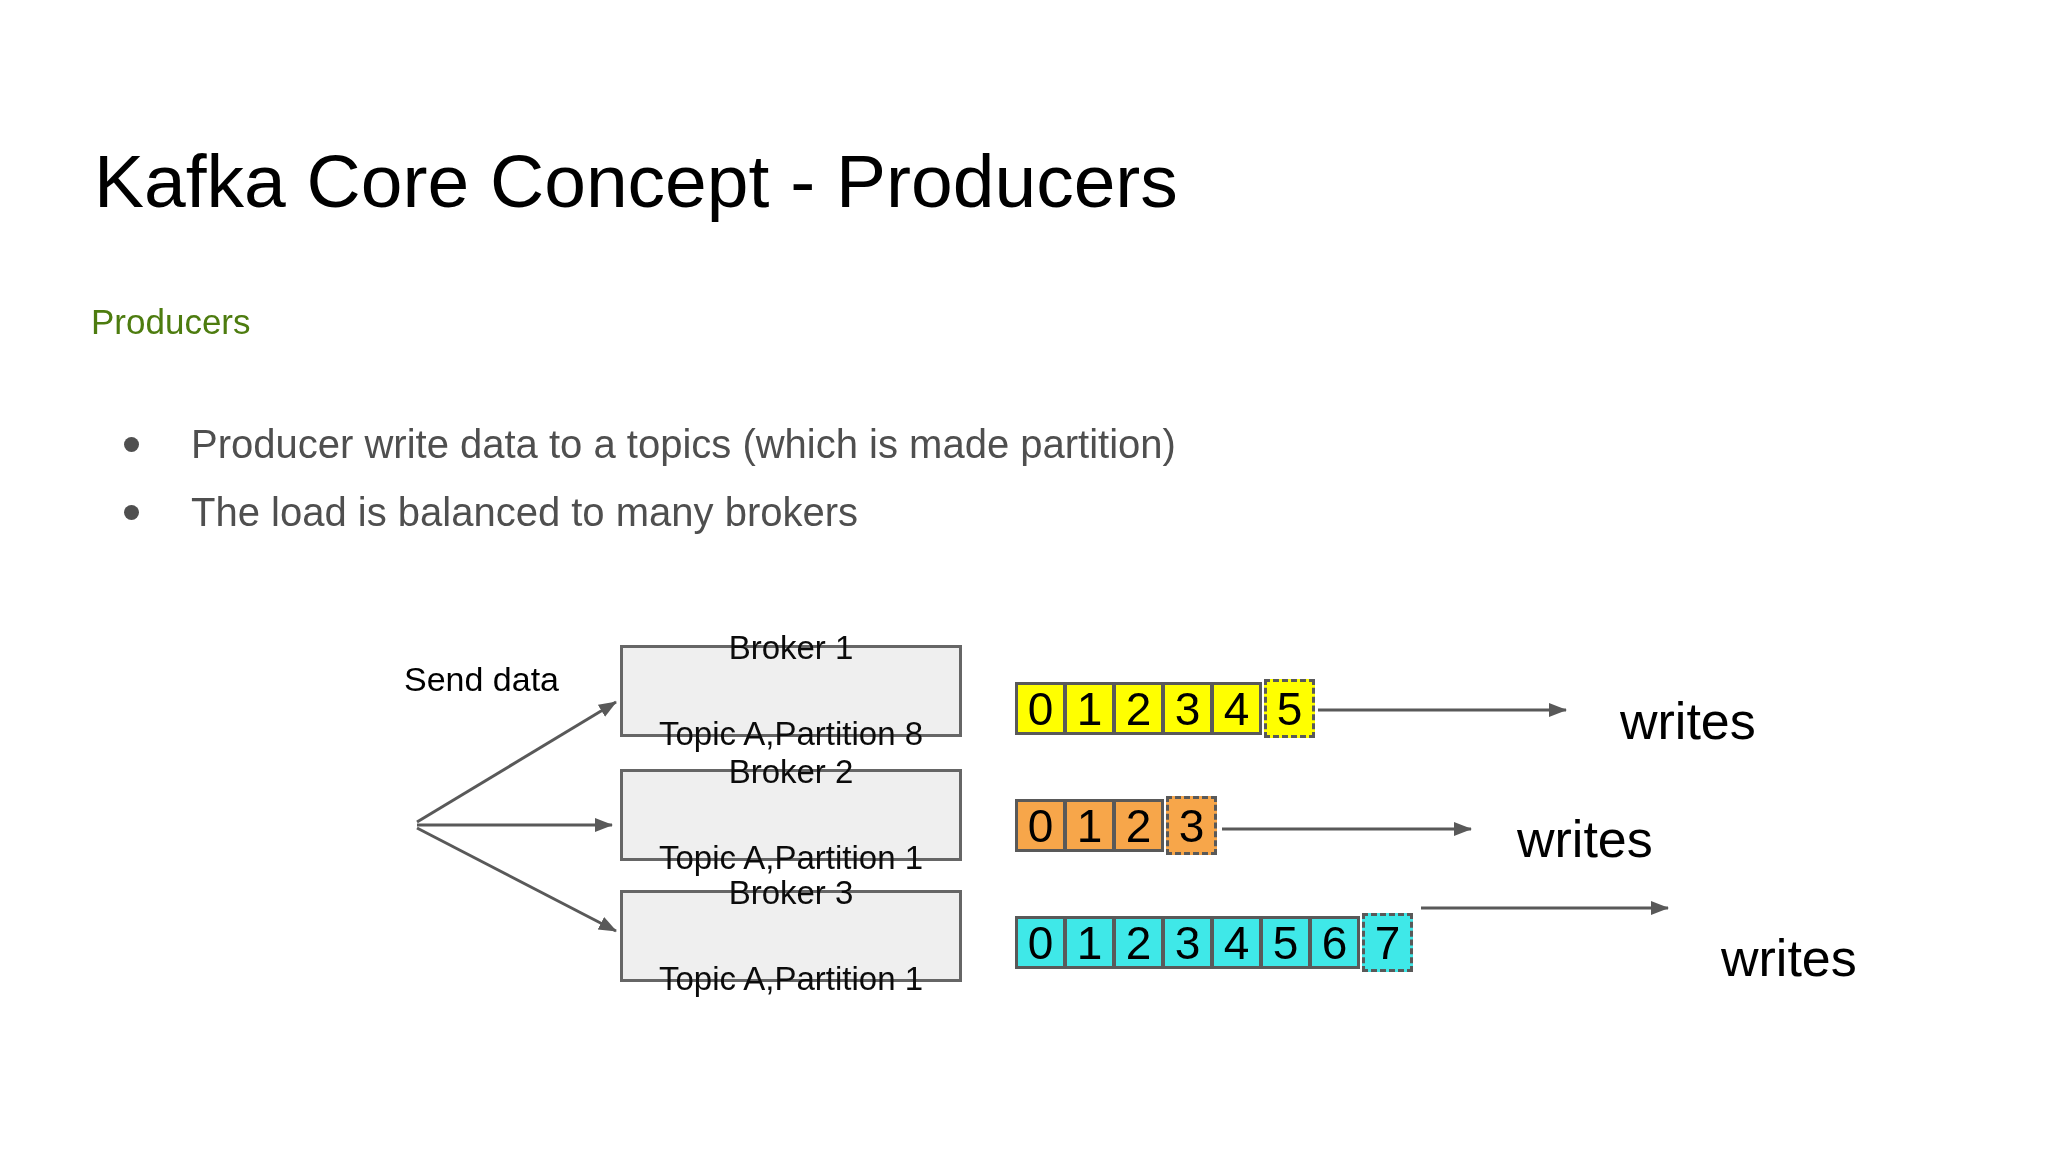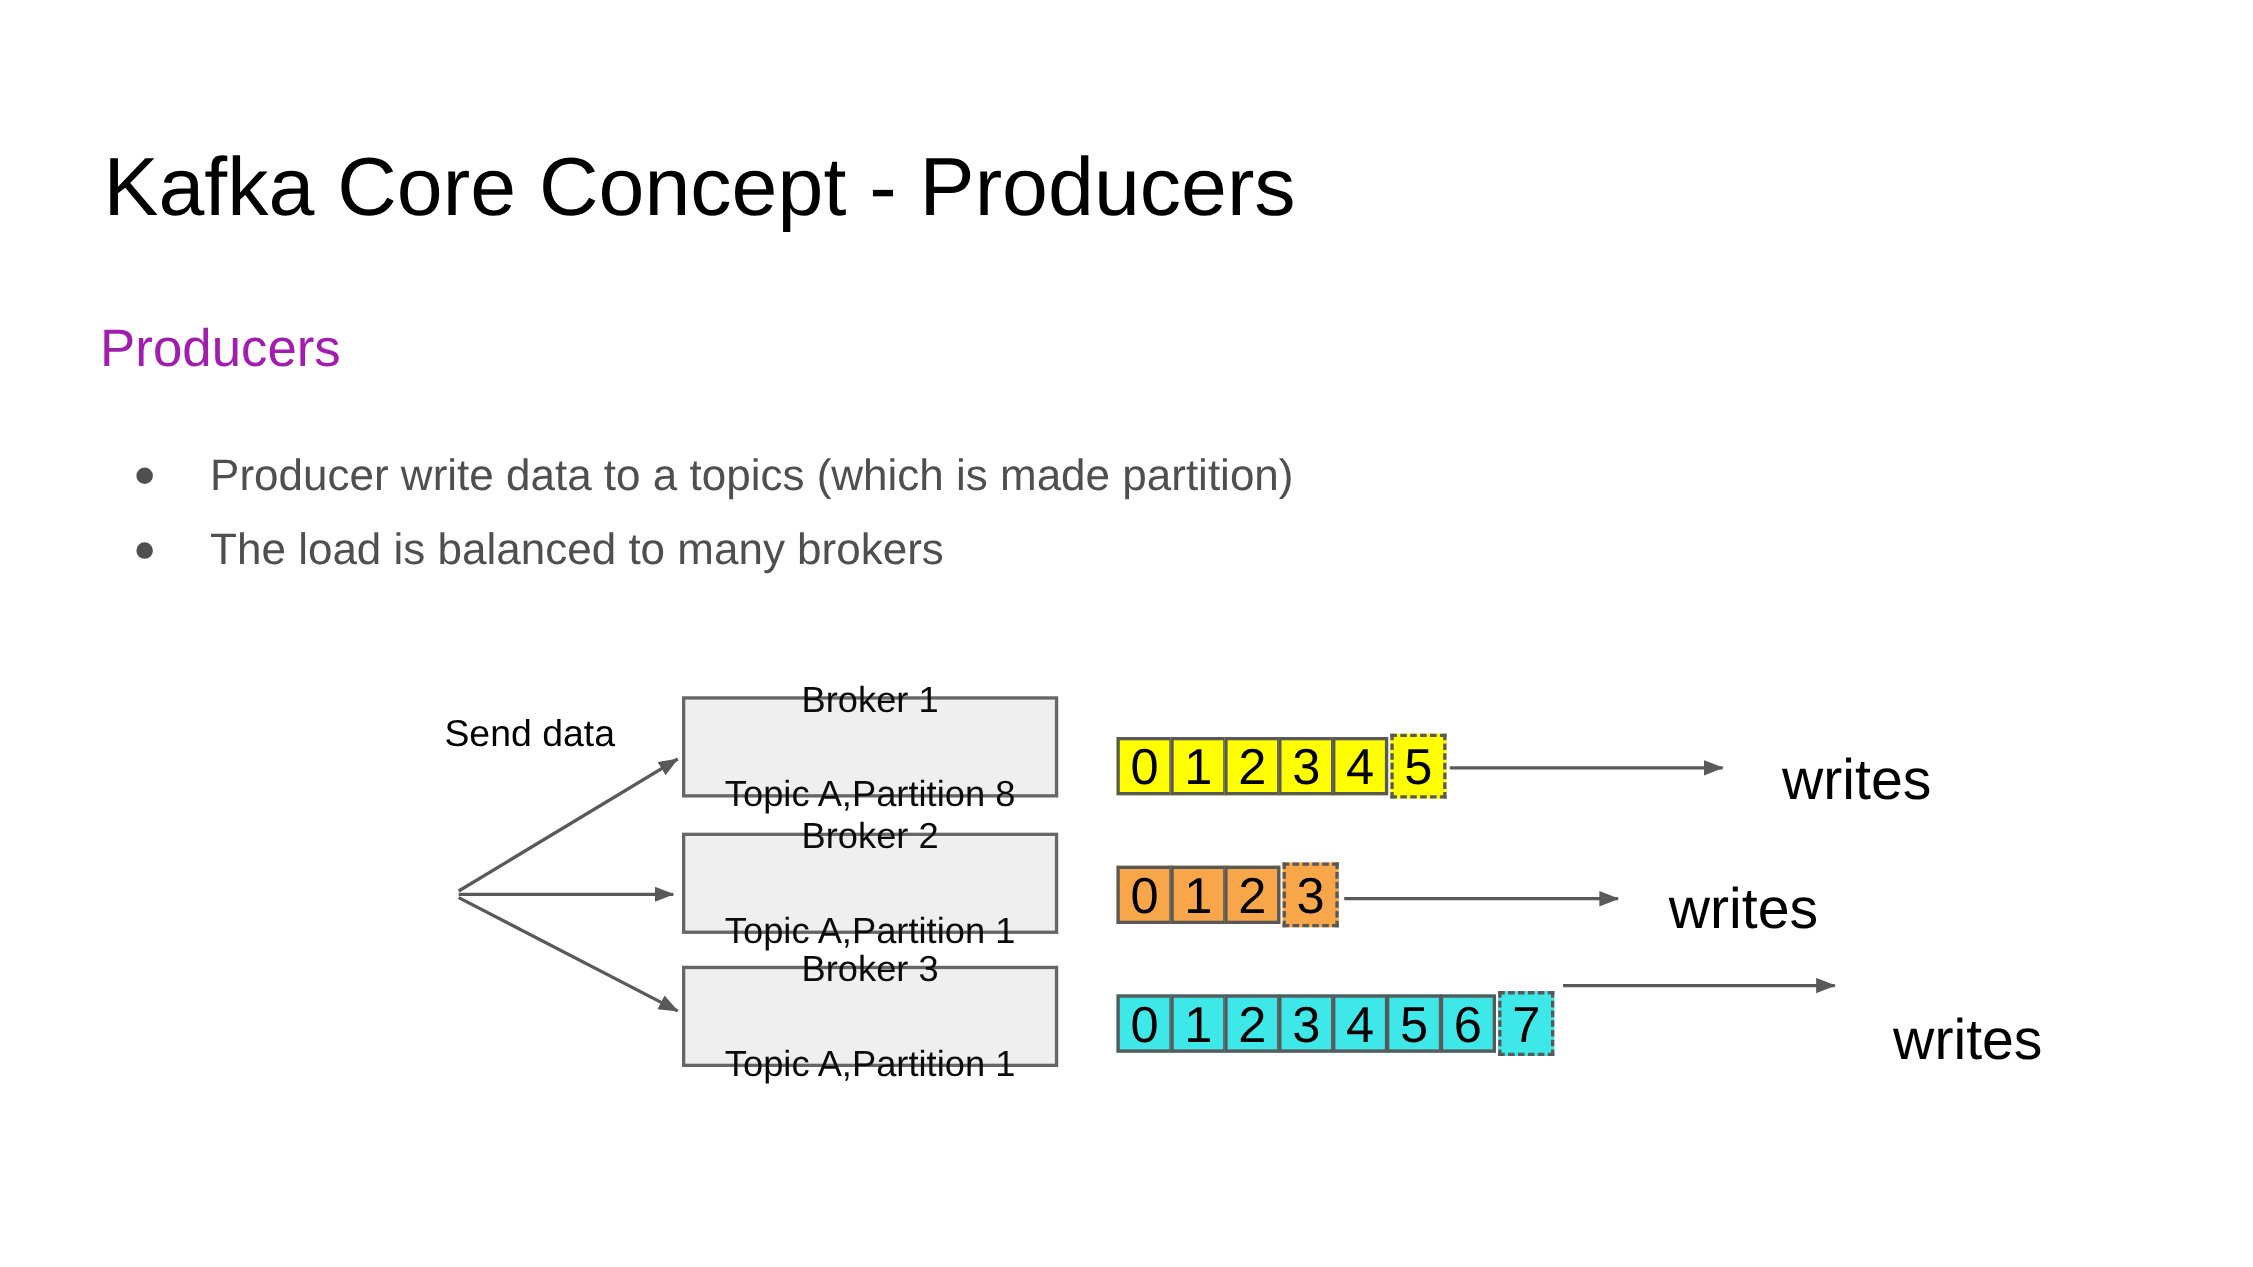--- a/index.html
+++ b/index.html
@@ -1,22 +1,22 @@
 <!DOCTYPE html>
 <html style="--node-fill: #efefef; --node-border: #666666; --arrow: #595959; --cell-border: #595959; --partition-yellow: #ffff00; --partition-orange: #f7a64a; --partition-cyan: #3fe8e8;"><head>
 <meta charset="utf-8">
 <style>
   html,body{margin:0;padding:0;background:#fff;}
   body{width:2048px;height:1152px;position:relative;overflow:hidden;
        font-family:"Liberation Sans","DejaVu Sans",sans-serif;}
-  .slide{position:absolute;inset:0;background:#ffffff;}
+  .slide{position:absolute;inset:0;background:#ffffff;margin-top:12px;}
 
   .title{position:absolute;left:94px;top:128px;font-size:75px;line-height:1.1;
          color:#000;font-weight:400;white-space:nowrap;}
-  .subtitle{position:absolute;left:91px;top:290px;font-size:48px;color:#a21caf;}
+  .subtitle{position:absolute;left:91px;top:290px;font-size:35px;color:#4d7c0f;}
 
   .bullet{position:absolute;left:124px;display:flex;align-items:center;height:52px;}
   .bullet .dot{width:15px;height:15px;border-radius:50%;background:#4f4f4f;
                flex:0 0 15px;margin-right:52px;}
   .bullet .btxt{font-size:40px;color:#4f4f4f;white-space:nowrap;}
 
   .sendlabel{position:absolute;left:404px;top:648px;font-size:34px;color:#000;}
 
   .node{position:absolute;box-sizing:border-box;background:var(--node-fill,#efefef);
         border:3px solid var(--node-border,#666);display:flex;flex-direction:column;

